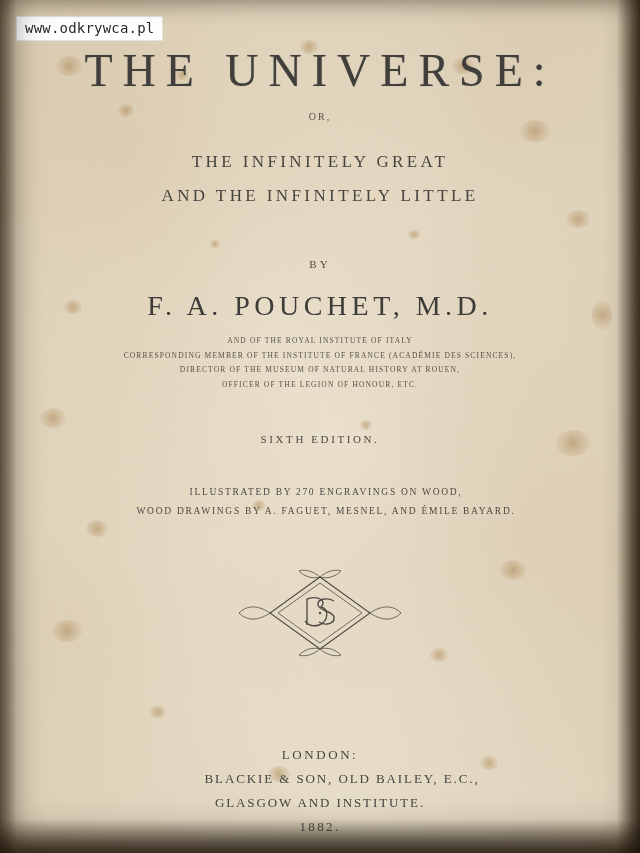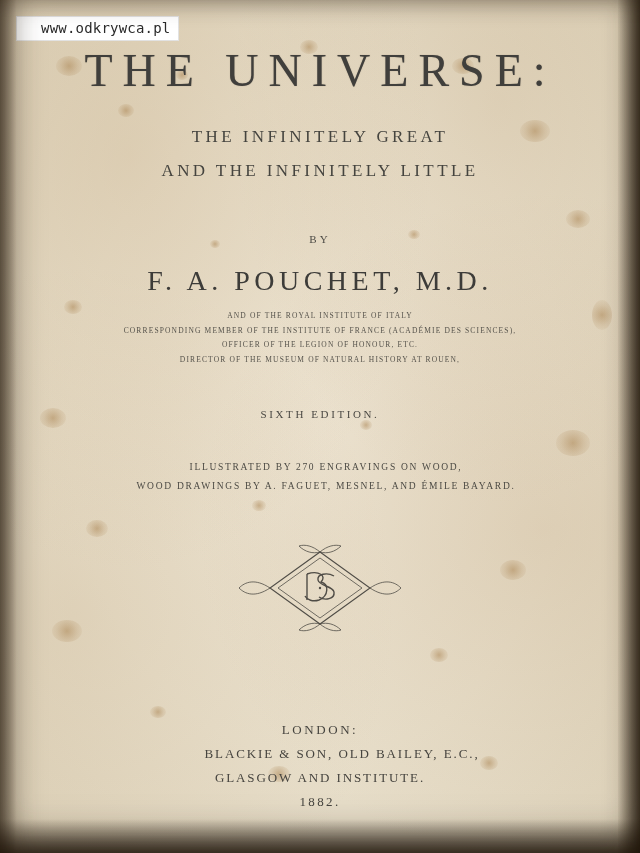--- a/index.html
+++ b/index.html
@@ -65,21 +65,21 @@
     position: absolute;
     border-radius: 50%;
     background: radial-gradient(circle, rgba(166,126,74,0.50) 0%, rgba(166,126,74,0.18) 55%, rgba(166,126,74,0) 100%);
     pointer-events: none;
   }
 
   .watermark {
     position: absolute;
     left: 16px;
     top: 16px;
-    padding: 4px 8px 5px 24px;
+    padding: 4px 8px 5px 8px;
     background: #ffffff;
     color: #2a2a2a;
     font-family: "DejaVu Sans Mono", monospace;
     font-size: 14px;
     letter-spacing: 0.2px;
     line-height: 1;
     border: 1px solid #e2e2e2;
   }
 
   .content {
@@ -206,33 +206,34 @@
   <div class="spot" style="left:360px; top:420px; width:12px; height:10px;"></div>
   <div class="spot" style="left:210px; top:240px; width:10px; height:8px;"></div>
   <div class="spot" style="left:408px; top:230px; width:12px; height:9px;"></div>
   <div class="spot" style="left:268px; top:766px; width:22px; height:16px;"></div>
   <div class="spot" style="left:480px; top:756px; width:18px; height:14px;"></div>
 
   <div class="content">
 
     <div class="title-main">THE UNIVERSE:</div>
 
+    <div class="or">OR,</div>
 
     <div class="sub1">THE INFINITELY GREAT</div>
     <div class="sub2">AND THE INFINITELY LITTLE</div>
 
     <div class="by">BY</div>
 
     <div class="author">F. A. POUCHET, M.D.</div>
 
     <div class="credentials">
       <div>AND OF THE ROYAL INSTITUTE OF ITALY</div>
       <div>CORRESPONDING MEMBER OF THE INSTITUTE OF FRANCE (ACADÉMIE DES SCIENCES),</div>
+      <div>DIRECTOR OF THE MUSEUM OF NATURAL HISTORY AT ROUEN,</div>
       <div>OFFICER OF THE LEGION OF HONOUR, ETC.</div>
-      <div>DIRECTOR OF THE MUSEUM OF NATURAL HISTORY AT ROUEN,</div>
     </div>
 
     <div class="edition">SIXTH EDITION.</div>
 
     <div class="illus">
       <div>ILLUSTRATED BY 270 ENGRAVINGS ON WOOD,</div>
       <div>WOOD DRAWINGS BY A. FAGUET, MESNEL, AND ÉMILE BAYARD.</div>
     </div>
 
     <div class="ornament">

